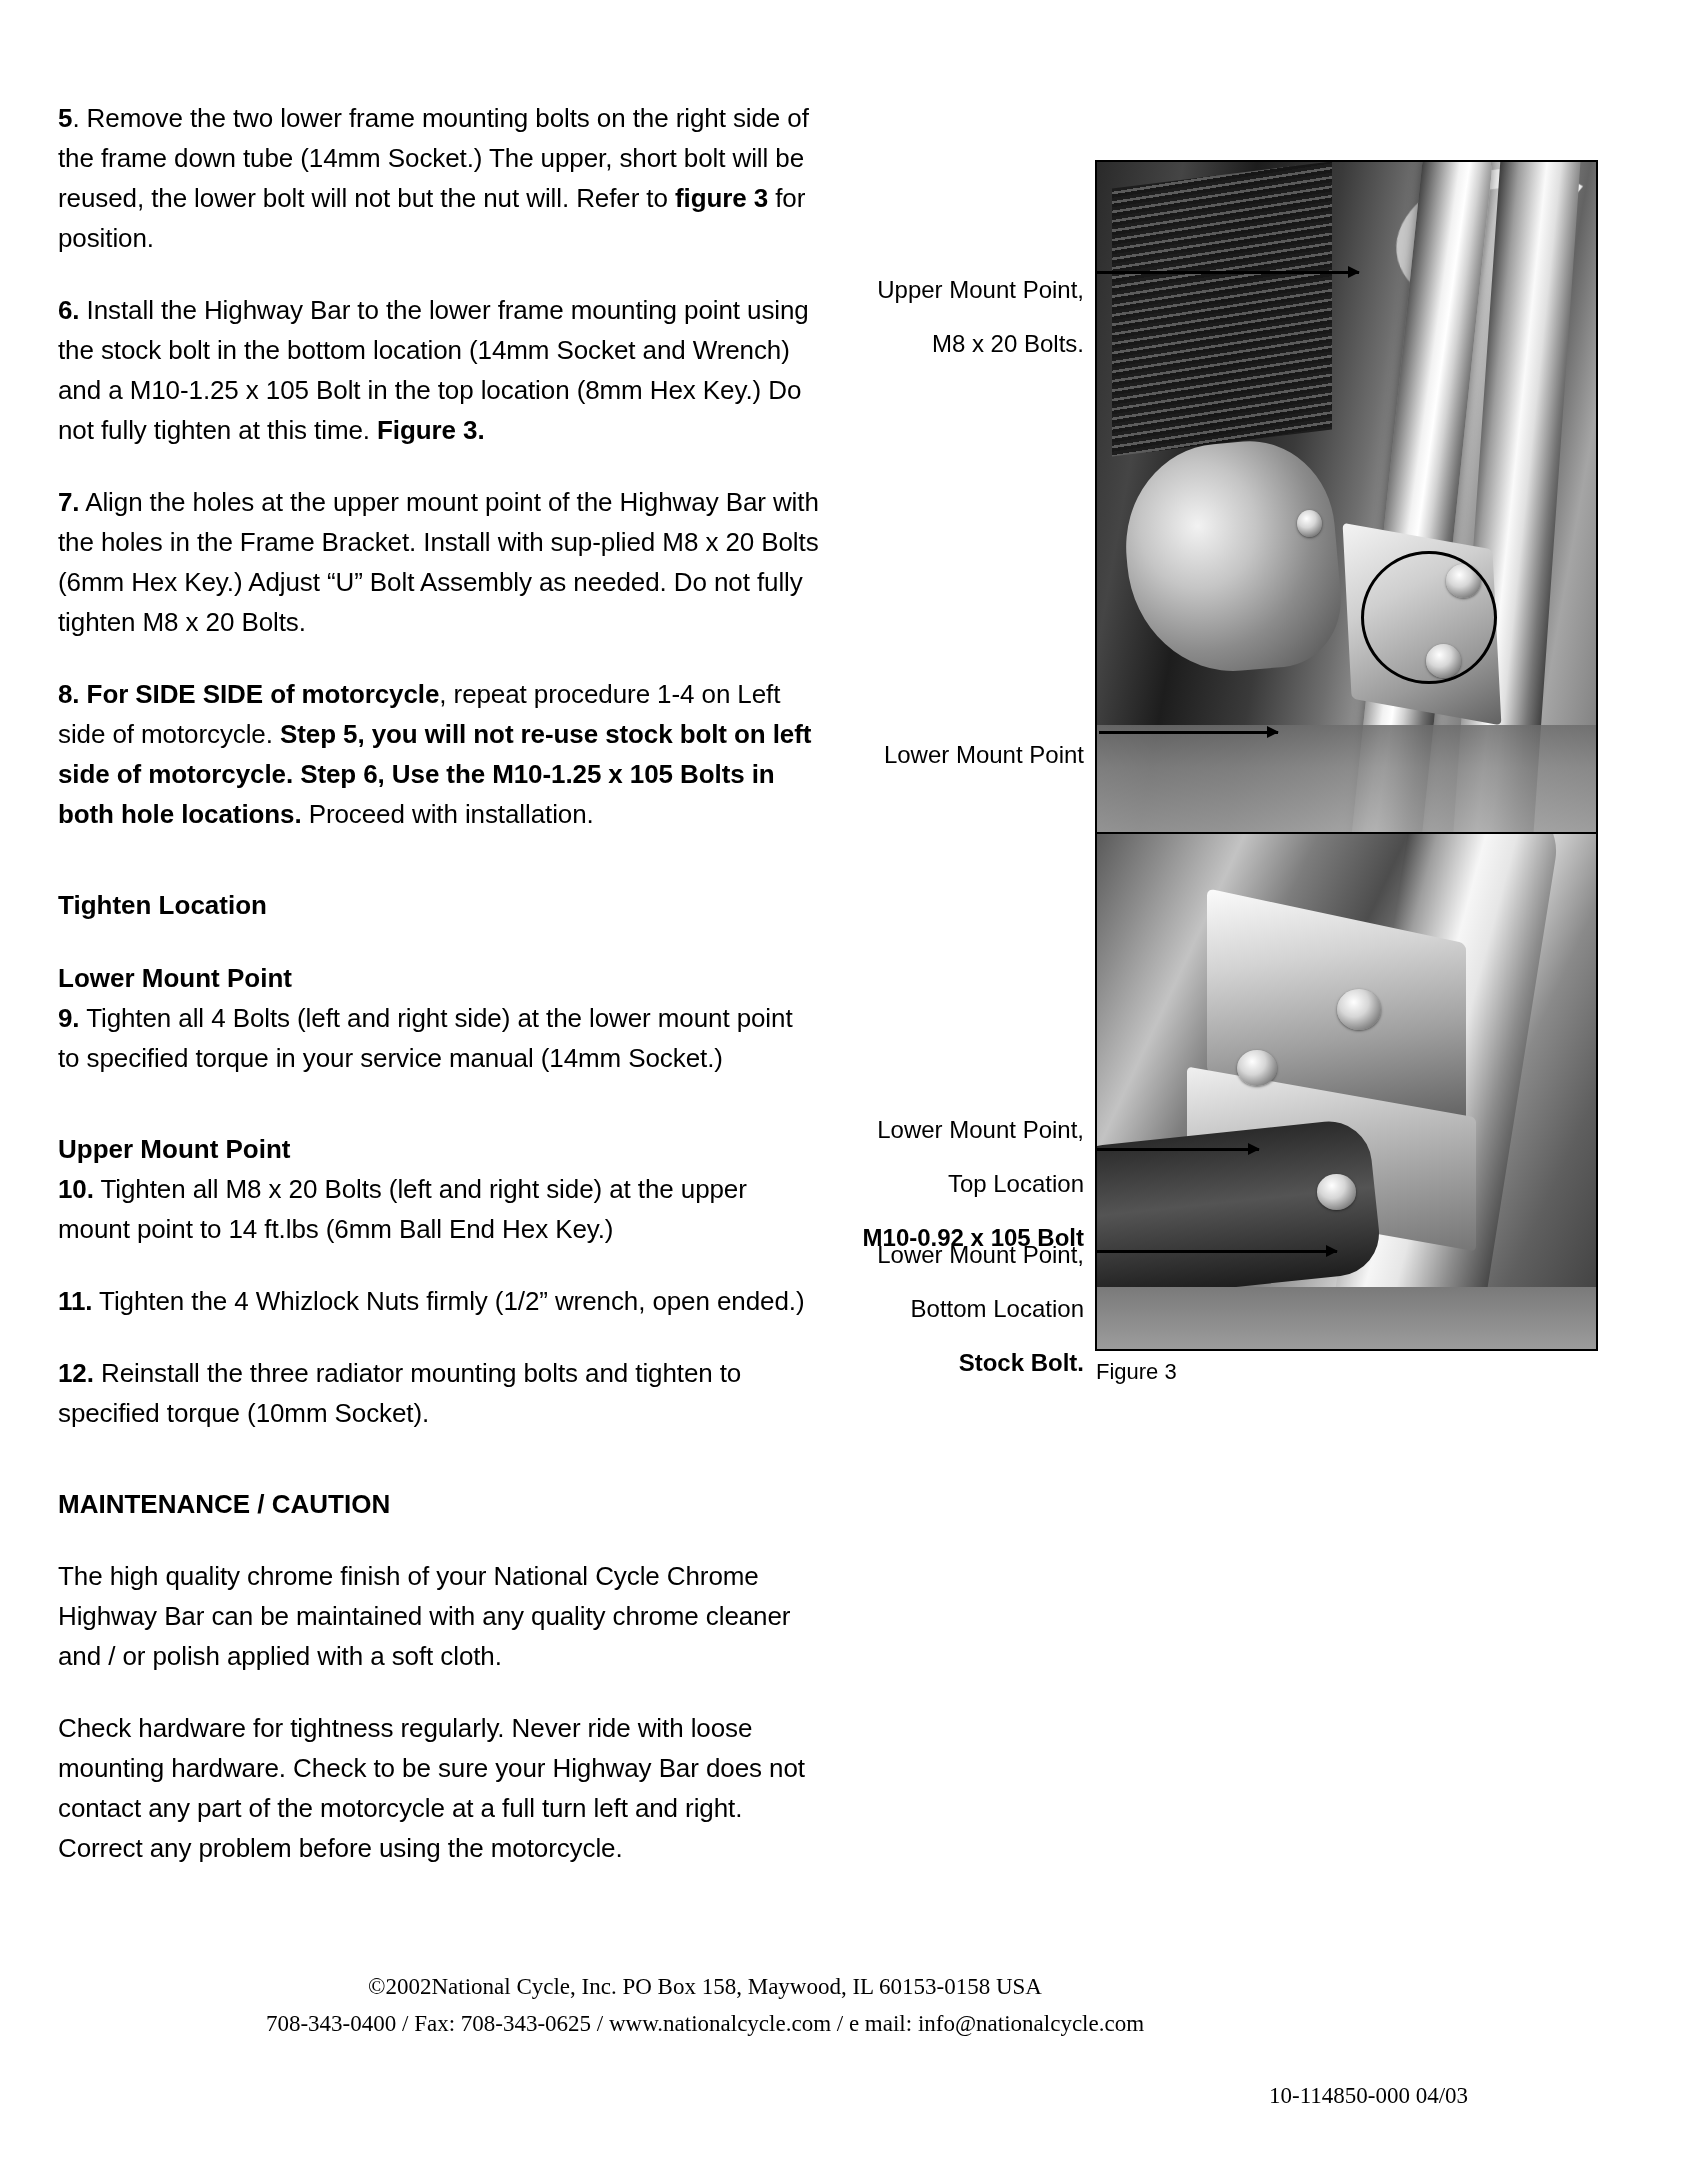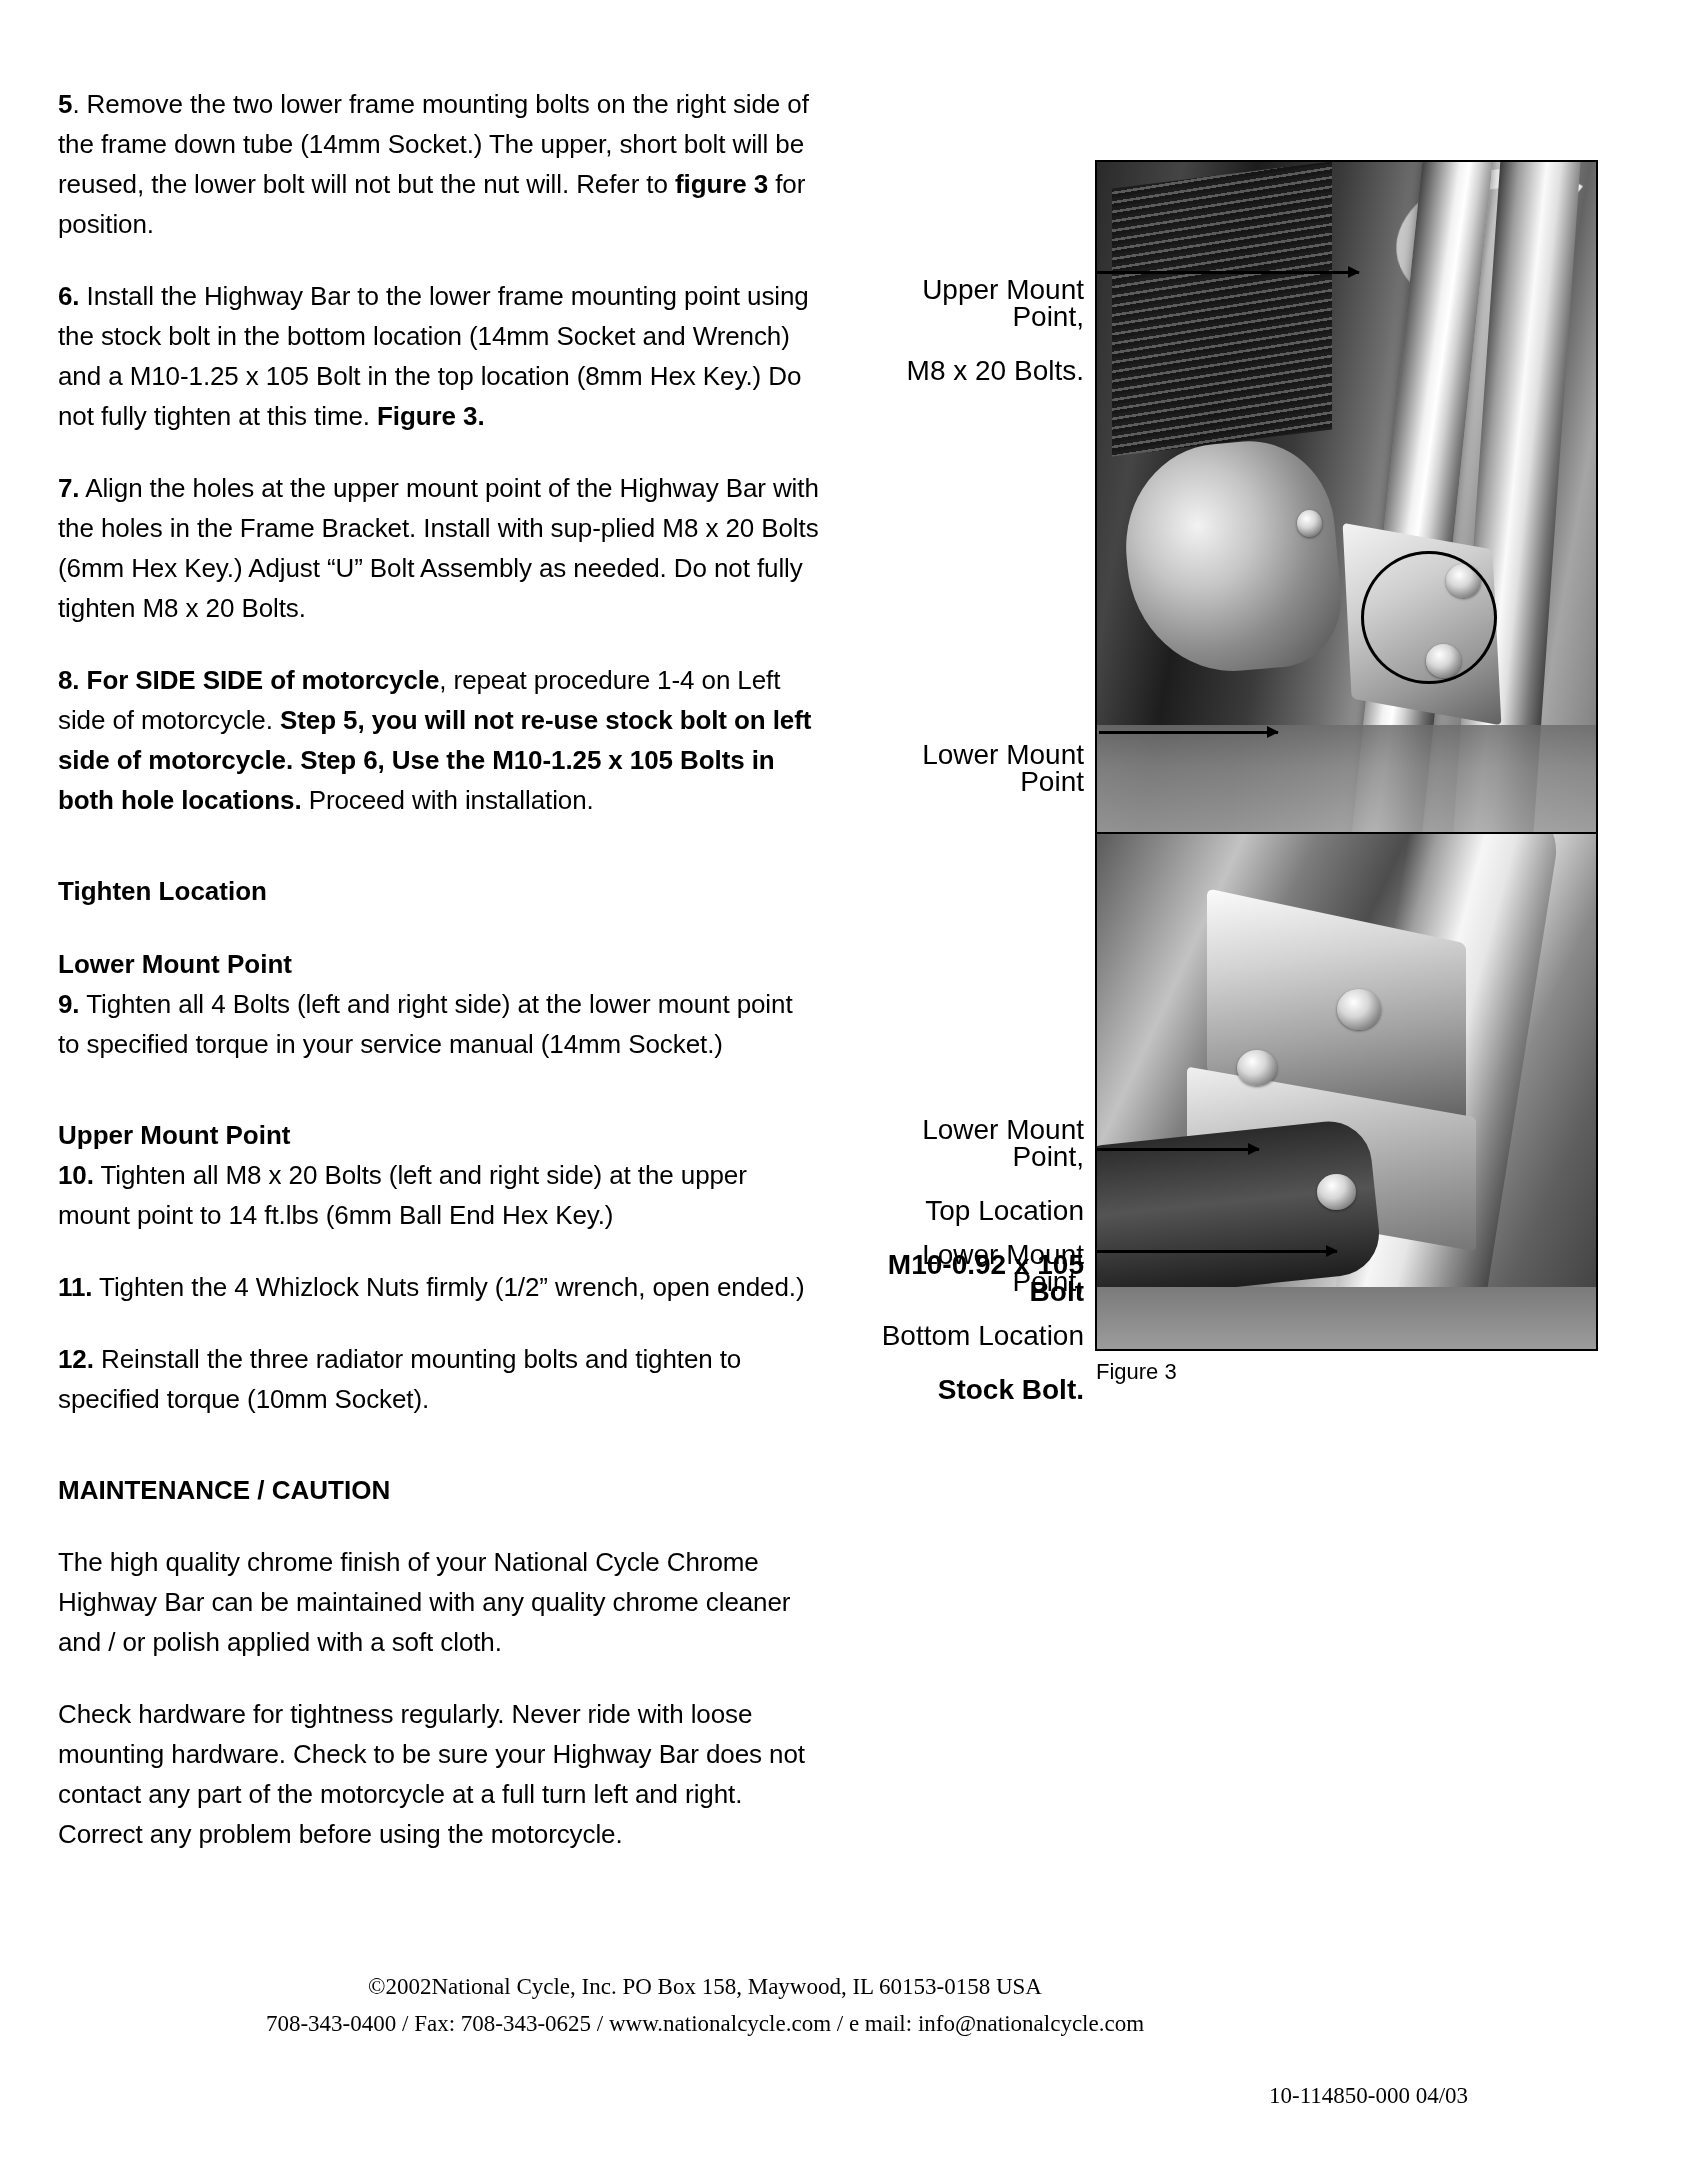--- a/index.html
+++ b/index.html
@@ -21,21 +21,21 @@
     left: 0; top: 0;
     width: 1685px;
     height: 2181px;
     background: #ffffff;
   }
 
   
   .text-col {
     position: absolute;
     left: 58px;
-    top: 84px;
+    top: 98px;
     width: 762px;
   }
 
   .para {
     font-size: 26px;
     line-height: 40px;
     margin: 0 0 32px 0;
     text-align: left;
     letter-spacing: -0.1px;
   }
@@ -179,21 +179,21 @@
   }
   .b-ground {
     left: 0; bottom: 0; width: 100%; height: 12%;
     background: linear-gradient(180deg, #7a7a7a, #9c9c9c);
   }
 
   
   .callout {
     position: absolute;
     text-align: right;
-    font-size: 28px;
+    font-size: 24px;
     line-height: 27px;
     color: #000;
     white-space: pre-line;
   }
   .callout .bold { font-weight: bold; }
 
   .leader {
     position: absolute;
     height: 2.6px;
     background: #000;

